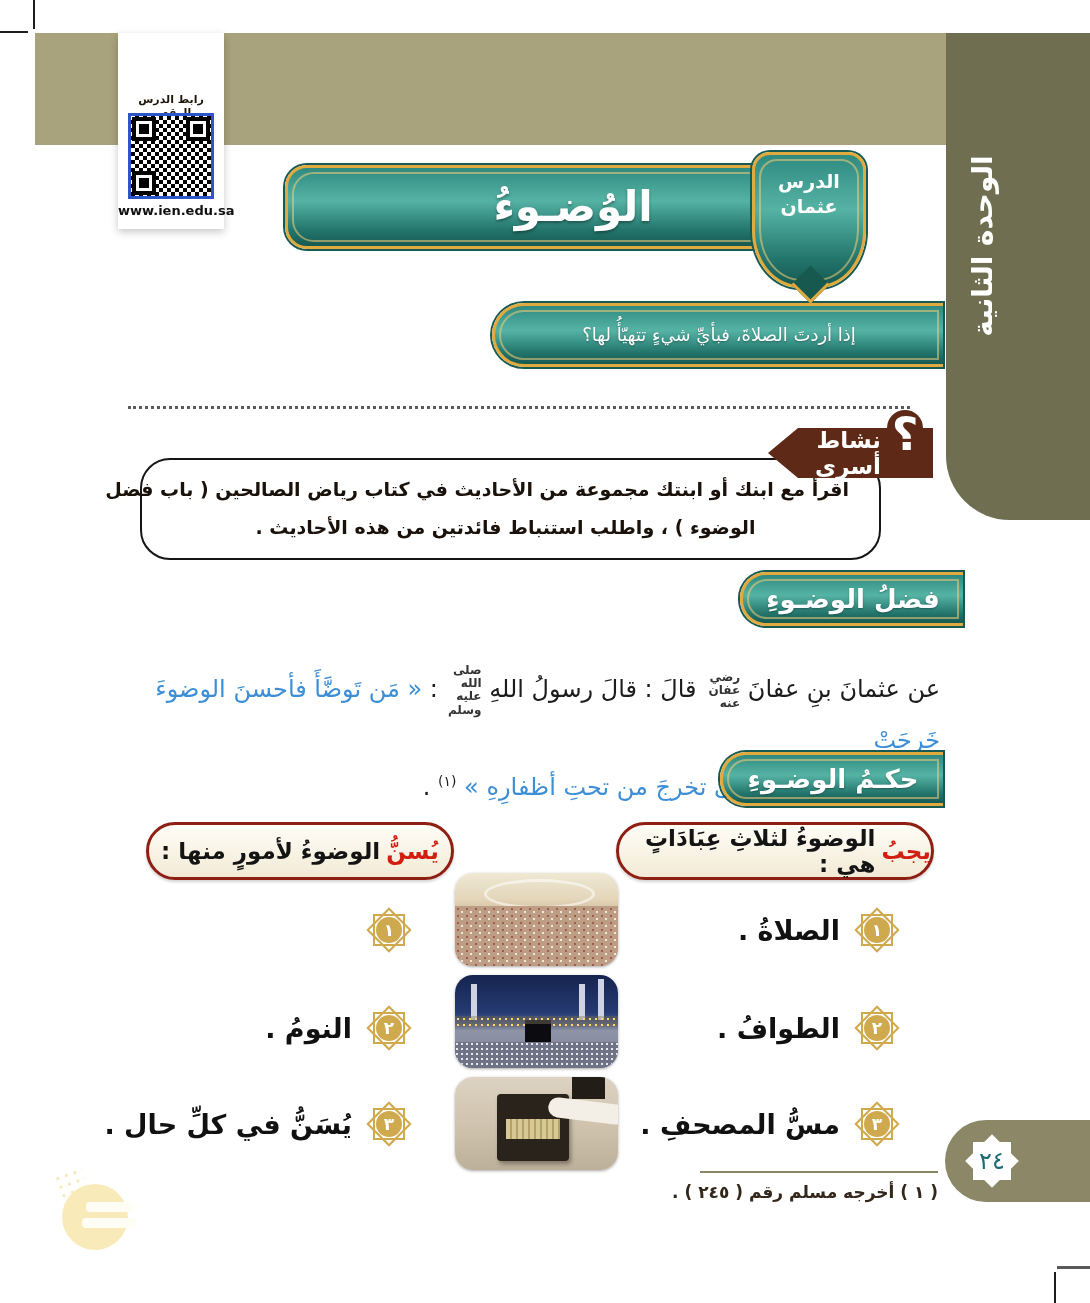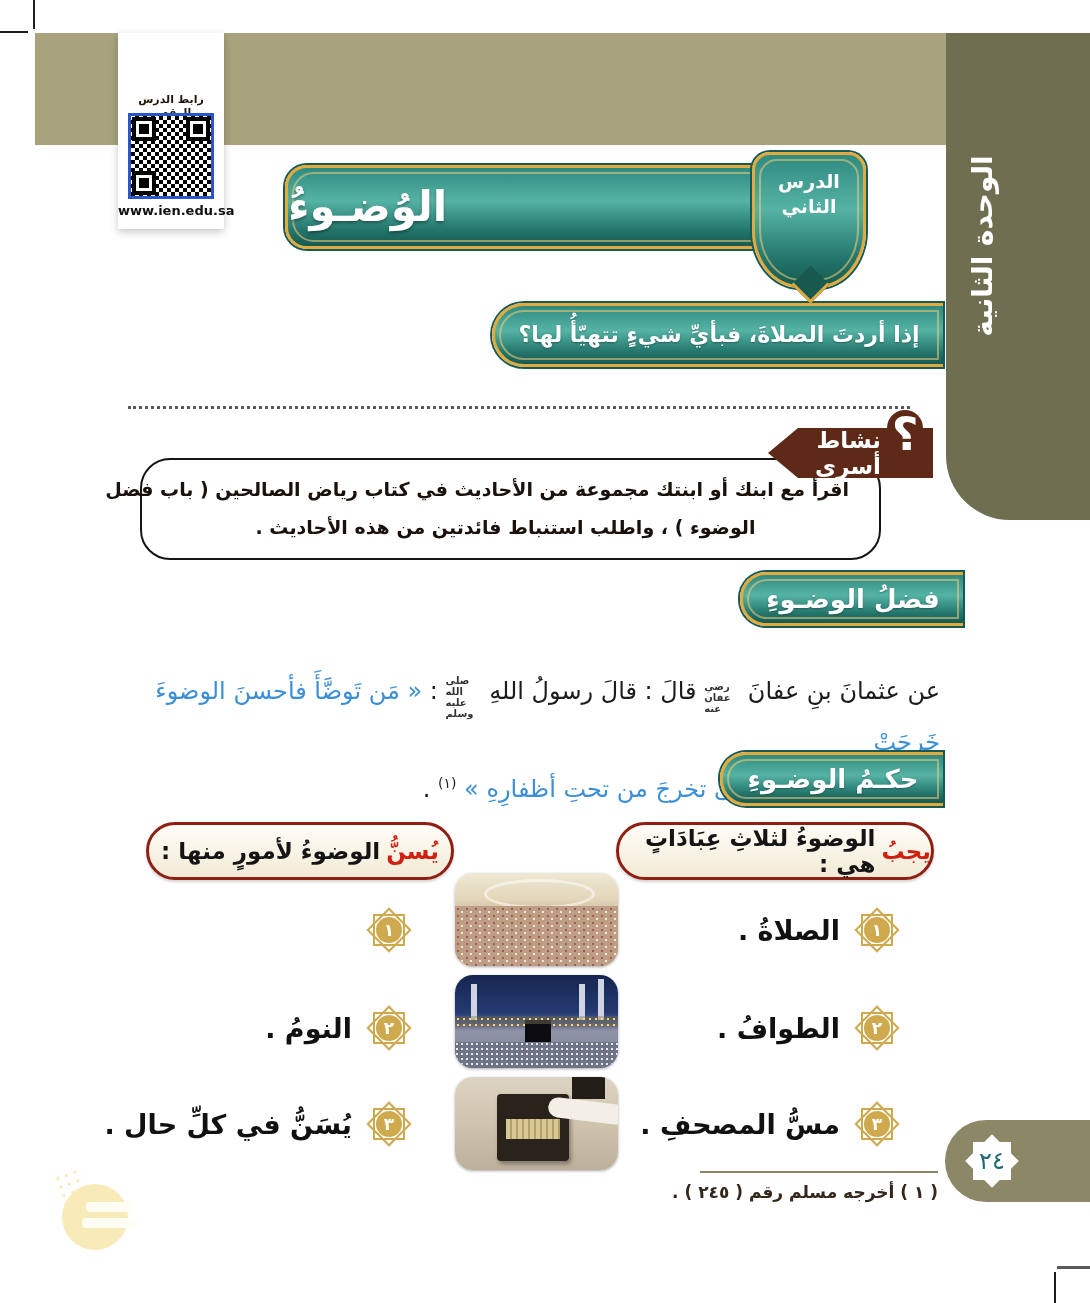--- a/index.html
+++ b/index.html
@@ -43,31 +43,31 @@
   .qr-url{position:absolute;top:170px;left:0;right:0;text-align:center;font-size:13px;font-weight:bold;color:#111;}
 
   
   .teal{
     background:linear-gradient(180deg,#2f8a80 0%,#55b3a4 42%,#23756c 80%,#155a52 100%);
     border:3px solid #e0aa3e; box-shadow:0 0 0 2px #175a53;
   }
   .fancy::before{content:"";position:absolute;inset:4px;border:2px solid rgba(244,206,120,.55);border-radius:inherit;pointer-events:none;}
 
   .title-banner{left:285px;top:165px;width:570px;height:78px;border-radius:22px;}
-  .title-text{position:absolute;inset:0;line-height:78px;text-align:left;color:#fff;font-size:42px;font-weight:bold;text-shadow:0 2px 3px rgba(0,0,0,.35);direction:rtl;}
+  .title-text{position:absolute;inset:0;line-height:78px;text-align:center;color:#fff;font-size:42px;font-weight:bold;text-shadow:0 2px 3px rgba(0,0,0,.35);direction:rtl;}
 
   .lesson-badge{left:752px;top:152px;width:108px;height:130px;border-radius:18px 18px 42% 42%;z-index:3;}
   .lesson-badge::after{
     content:"";position:absolute;left:50%;bottom:-13px;width:24px;height:24px;margin-left:-12px;
     transform:rotate(45deg);background:#17584f;border-right:3px solid #e0aa3e;border-bottom:3px solid #e0aa3e;
   }
   .badge-text{position:absolute;top:14px;left:0;right:0;text-align:center;color:#fff;font-size:19px;font-weight:bold;line-height:1.3;direction:rtl;}
 
   .question-box{left:492px;top:303px;width:448px;height:58px;border-radius:34px 0 0 34px;border-right:none;}
-  .question-text{position:absolute;inset:0;line-height:58px;text-align:center;color:#fff;font-size:22px;font-weight:bold;direction:rtl;text-shadow:0 1px 2px rgba(0,0,0,.3);}
+  .question-text{position:absolute;inset:0;line-height:58px;text-align:center;color:#fff;font-size:18px;font-weight:normal;direction:rtl;text-shadow:0 1px 2px rgba(0,0,0,.3);}
 
   .section-banner{left:720px;width:220px;height:48px;border-radius:26px 0 0 26px;border-right:none;}
   .banner-virtue{top:572px;margin-left:20px;} .banner-ruling{top:752px;}
   .section-heading{position:absolute;inset:0;line-height:48px;text-align:center;color:#fff;font-size:26px;font-weight:bold;direction:rtl;text-shadow:0 1px 2px rgba(0,0,0,.3);}
 
   
   .dotted-divider{left:128px;top:406px;width:782px;height:0;border-top:3px dotted #5a5a5a;}
 
   
   .activity-box{left:140px;top:458px;width:737px;height:98px;background:#fff;border:2.5px solid #151515;border-radius:30px;}
@@ -78,21 +78,21 @@
   .activity-badge{left:768px;top:428px;width:165px;height:50px;background:#5e2a17;
     clip-path:polygon(0 50%, 30px 0, 100% 0, 100% 100%, 30px 100%);z-index:4;}
   .activity-label{position:absolute;top:0;bottom:0;left:30px;right:52px;display:flex;align-items:center;justify-content:center;
     color:#fff;font-size:23px;font-weight:bold;direction:rtl;}
   .qmark-blob{left:887px;top:410px;width:36px;height:48px;background:#5e2a17;border-radius:18px;z-index:4;}
   .qmark{left:885px;top:404px;width:40px;height:60px;color:#fff;font-size:46px;font-weight:bold;text-align:center;line-height:60px;z-index:5;}
 
   
   .hadith{left:140px;top:640px;width:800px;direction:rtl;text-align:right;font-size:24px;line-height:1.95;color:#1c1c1c;font-weight:500;}
   .hadith .blue{color:#3c8ed6;}
-  .honorific{display:inline-block;width:36px;font-size:10px;line-height:1.1;text-align:left;vertical-align:middle;color:#333;font-weight:bold;margin-top:11px;}
+  .honorific{display:inline-block;width:36px;font-size:12px;line-height:1.1;text-align:right;vertical-align:middle;color:#333;font-weight:bold;}
   .fn-marker{font-size:14px;vertical-align:super;}
 
   
   .pill{top:822px;height:52px;border:3.5px solid #8e1f12;border-radius:34px;
     background:linear-gradient(180deg,#fffdf6,#f2ead6);
     display:flex;align-items:center;justify-content:center;direction:rtl;
     font-size:23px;font-weight:bold;color:#141414;box-shadow:0 2px 3px rgba(0,0,0,.18);}
   .pill-required{left:616px;width:312px;}
   .pill-recommended{left:146px;width:302px;}
   .pill .hl{color:#d21f12;margin-left:6px;}
@@ -171,21 +171,21 @@
     </div>
     <div class="qr-url">www.ien.edu.sa</div>
   </div>
 
   <div class="abs teal fancy title-banner">
     <div class="title-text">الوُضـوءُ</div>
   </div>
   <div class="abs teal fancy lesson-badge">
     <div class="badge-text">
       <span>الدرس</span><br>
-      <span>الثاني</span>
+      <span>عثمان</span>
     </div>
   </div>
 
   <div class="abs teal fancy question-box">
     <div class="question-text">إذا أردتَ الصلاةَ، فبأيِّ شيءٍ تتهيّأُ لها؟</div>
   </div>
 
   <div class="abs dotted-divider"></div>
 
   <div class="abs activity-badge">

